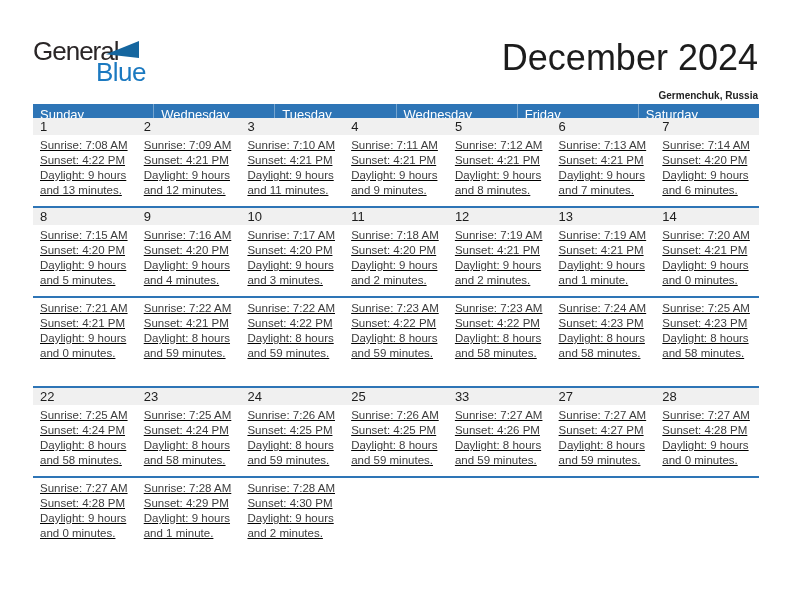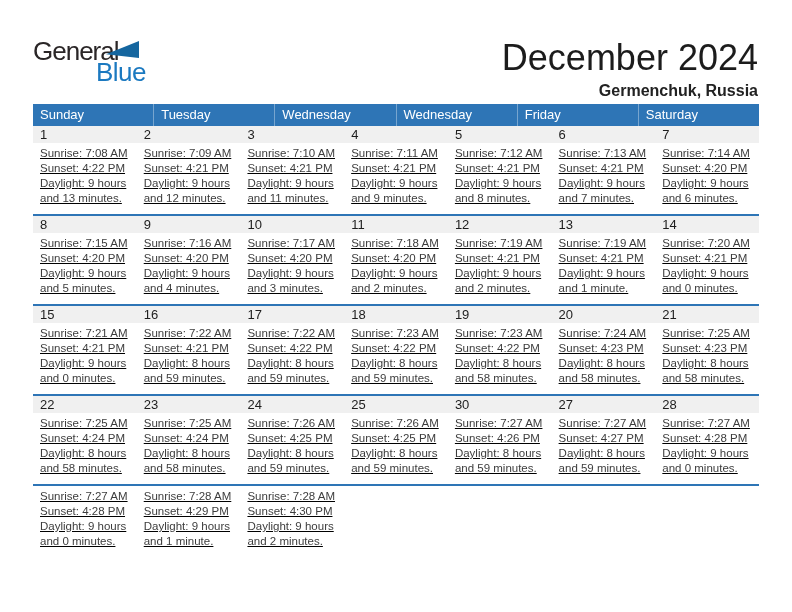--- a/index.html
+++ b/index.html
@@ -17,25 +17,25 @@
   .logo-general { font-size:26px; color:#2a2627; letter-spacing:-1px; line-height:1; }
   .logo-triangle {
     position:absolute; left:73px; top:3px; width:33px; height:17px;
     background:var(--triangle-blue, #15669F);
     clip-path:polygon(0 78%, 100% 0, 100% 100%);
   }
   .logo-blue { font-size:26px; color:var(--logo-blue, #1B79C0); letter-spacing:-0.5px; line-height:1; margin:-5px 0 0 63px; }
 
   
   .title { position:absolute; top:38px; right:34px; font-size:36px; line-height:1.1; color:#1c1c1c; }
-  .subtitle { position:absolute; top:82px; right:34px; font-size:16px; font-weight:bold; color:#222222; }
+  .subtitle { position:absolute; top:90px; right:34px; font-size:10px; font-weight:bold; color:#222222; }
 
   
   .calendar { position:absolute; left:33px; top:104px; width:726px; }
-  .weekday-row { display:flex; height:22px; background:var(--header-blue, #2E75B6); }
+  .weekday-row { display:flex; height:14px; background:var(--header-blue, #2E75B6); }
   .wd {
     flex:1; color:#ffffff; font-size:13px; line-height:22px; padding-left:7px;
     border-left:1px solid rgba(255,255,255,0.35);
     white-space:nowrap; overflow:hidden;
   }
   .wd:first-child { border-left:none; }
 
   .week { height:88px; border-top:2px solid var(--header-blue, #2E75B6); }
   #weeksContainer .week:first-child { border-top:none; }
 
@@ -56,22 +56,22 @@
     <div class="logo-triangle"></div>
     <div class="logo-blue">Blue</div>
   </div>
 
   <div class="title">December 2024</div>
   <div class="subtitle">Germenchuk, Russia</div>
 
   <div class="calendar">
     <div class="weekday-row" id="weekdayRow">
         <div class="wd">Sunday</div>
+        <div class="wd">Wednesday</div>
         <div class="wd">Tuesday</div>
-        <div class="wd">Wednesday</div>
         <div class="wd">Wednesday</div>
         <div class="wd">Friday</div>
         <div class="wd">Saturday</div>
       </div>
     <div id="weeksContainer">
         <div class="week">
           <div class="nums">
             <div class="num">1</div>
             <div class="num">2</div>
             <div class="num">3</div>
@@ -174,29 +174,20 @@
             </div>
             <div class="cell">
               <div class="line">Sunrise: 7:20 AM</div>
               <div class="line">Sunset: 4:21 PM</div>
               <div class="line">Daylight: 9 hours</div>
               <div class="line">and 0 minutes.</div>
             </div>
           </div>
         </div>
         <div class="week">
-          <div class="nums">
-            <div class="num">15</div>
-            <div class="num">16</div>
-            <div class="num">17</div>
-            <div class="num">18</div>
-            <div class="num">19</div>
-            <div class="num">20</div>
-            <div class="num">21</div>
-          </div>
           <div class="cells">
             <div class="cell">
               <div class="line">Sunrise: 7:21 AM</div>
               <div class="line">Sunset: 4:21 PM</div>
               <div class="line">Daylight: 9 hours</div>
               <div class="line">and 0 minutes.</div>
             </div>
             <div class="cell">
               <div class="line">Sunrise: 7:22 AM</div>
               <div class="line">Sunset: 4:21 PM</div>
@@ -234,21 +225,21 @@
               <div class="line">and 58 minutes.</div>
             </div>
           </div>
         </div>
         <div class="week">
           <div class="nums">
             <div class="num">22</div>
             <div class="num">23</div>
             <div class="num">24</div>
             <div class="num">25</div>
-            <div class="num">30</div>
+            <div class="num">33</div>
             <div class="num">27</div>
             <div class="num">28</div>
           </div>
           <div class="cells">
             <div class="cell">
               <div class="line">Sunrise: 7:25 AM</div>
               <div class="line">Sunset: 4:24 PM</div>
               <div class="line">Daylight: 8 hours</div>
               <div class="line">and 58 minutes.</div>
             </div>

